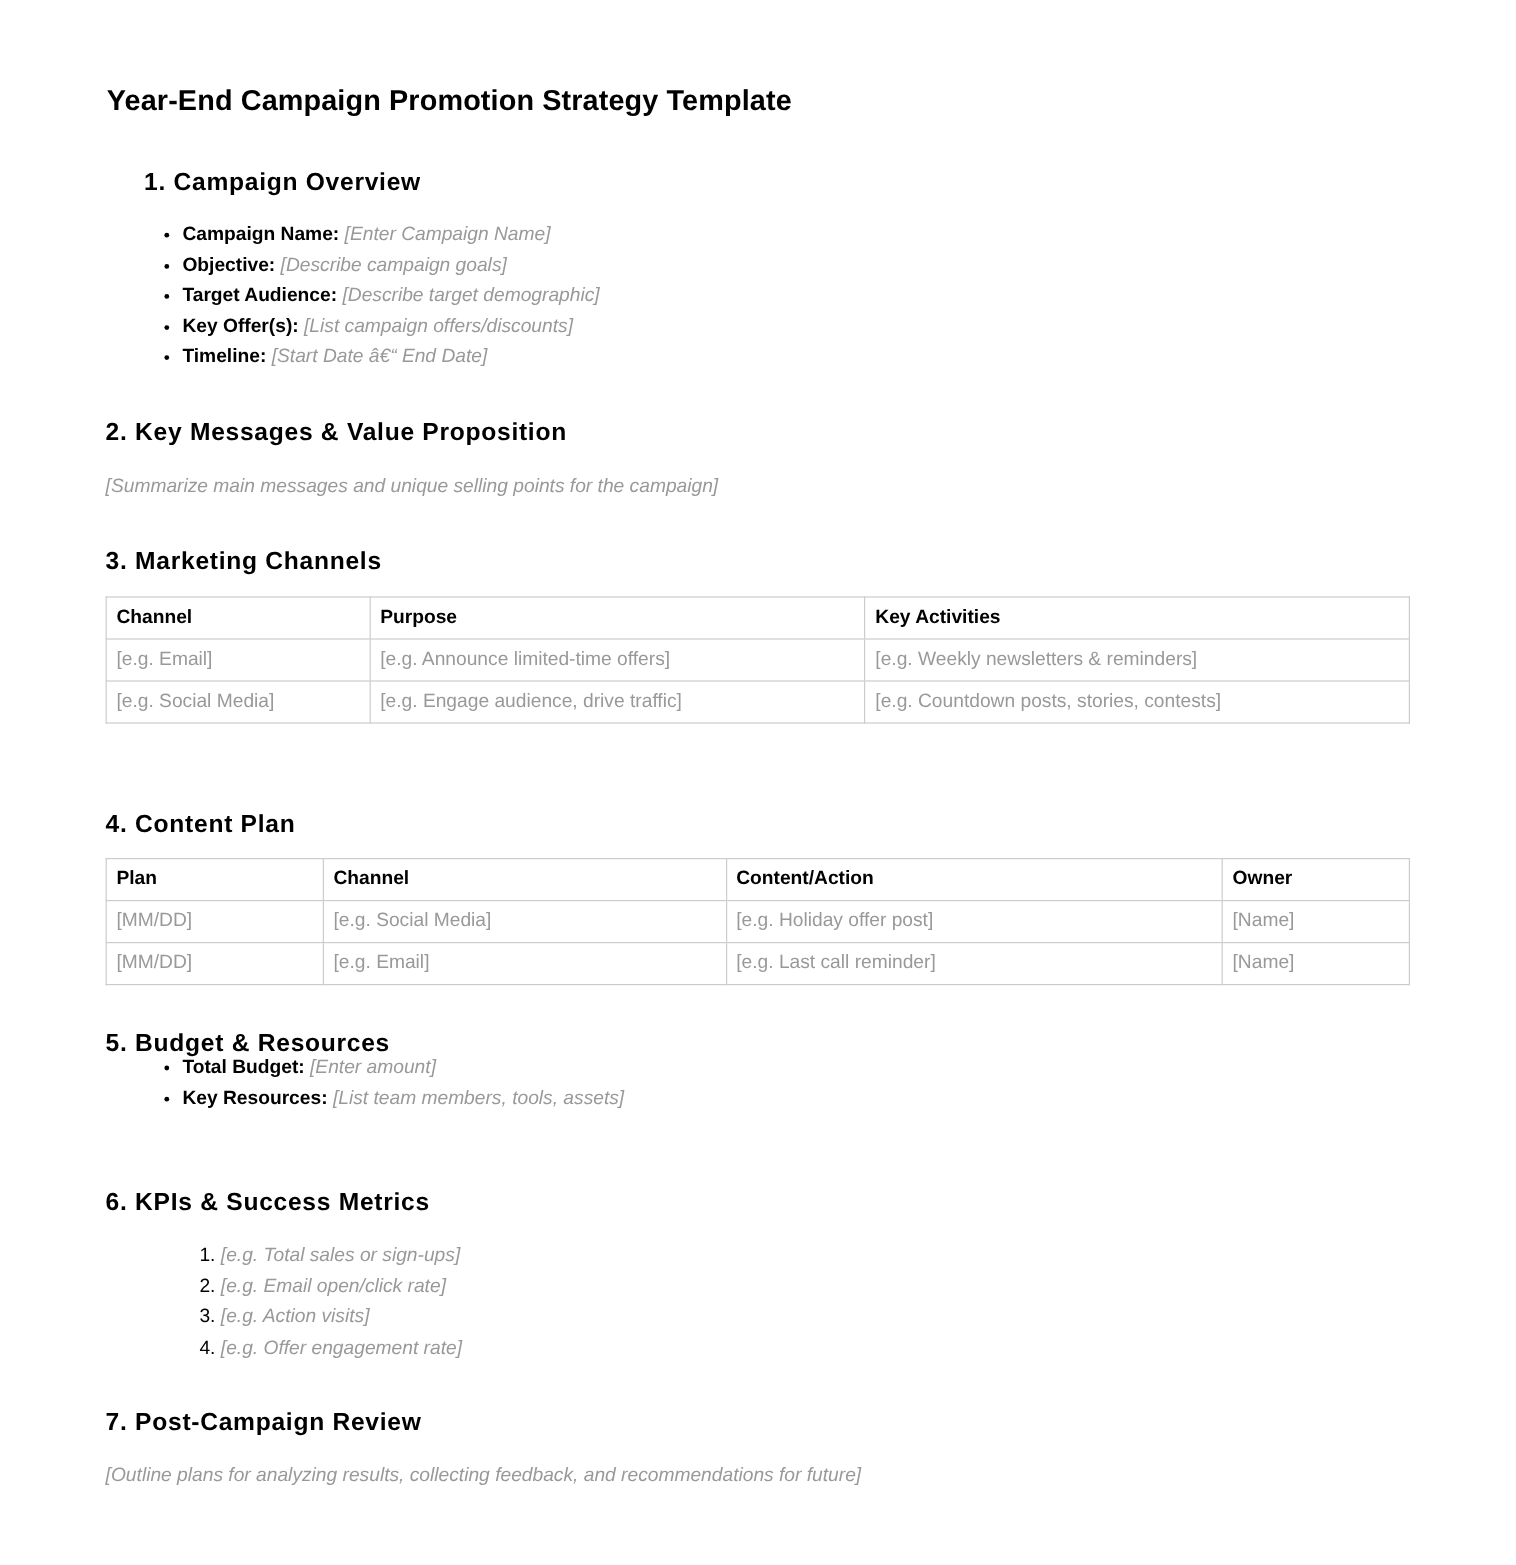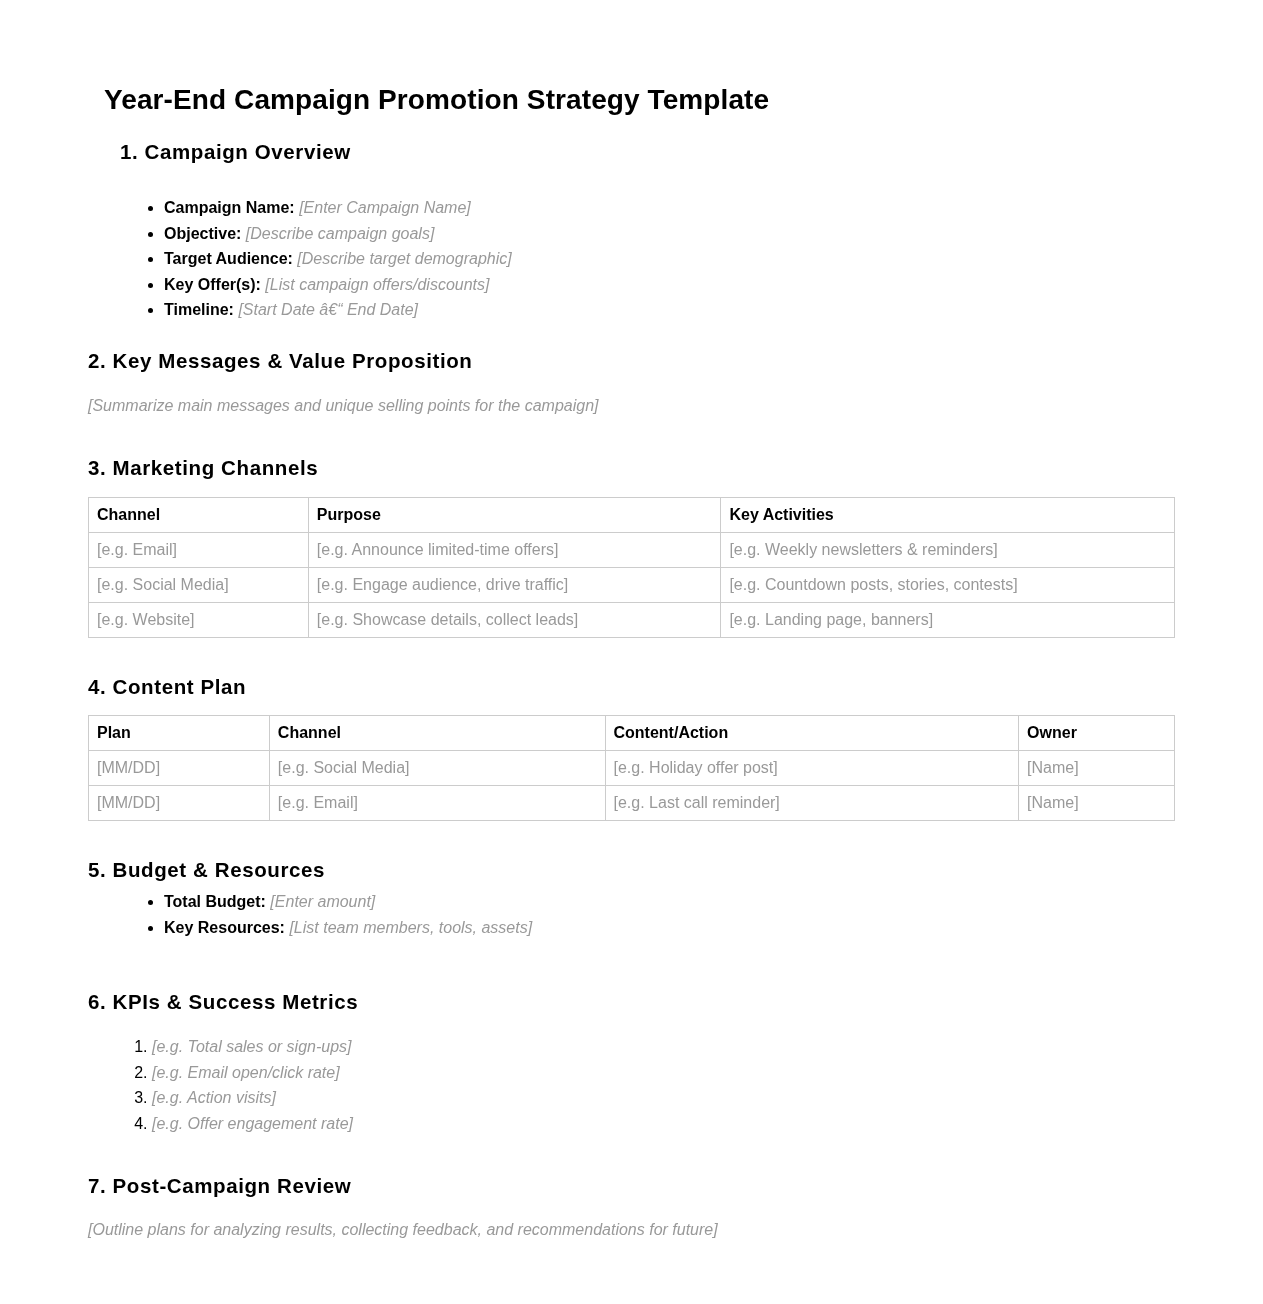--- a/index.html
+++ b/index.html
@@ -15,22 +15,22 @@
       color: #000000;
     }
     .page {
       position: relative;
       padding: 0 88px;
     }
     h1 {
       position: absolute;
       left: 88px;
       top: 64px;
-      margin: 16px;
-      font-size: 28px;
+      margin: 1px;
+      font-size: 24px;
       font-weight: bold;
       line-height: 40px;
       letter-spacing: 0.1px;
     }
     h2 {
       position: absolute;
       left: 88px;
       margin: 0;
       font-size: 20.5px;
       font-weight: bold;
@@ -44,21 +44,21 @@
     .para {
       position: absolute;
       left: 88px;
       margin: 0;
       font-size: 16px;
       line-height: 20px;
     }
     ul.bullets {
       position: absolute;
       left: 88px;
-      margin: 12px;
+      margin: 0;
       padding: 0 0 0 64px;
       font-size: 16px;
       list-style: disc;
     }
     ul.bullets li {
       height: 25.6px;
       line-height: 20px;
       padding-left: 0;
     }
     ul.bullets li b {
@@ -68,20 +68,21 @@
       position: absolute;
       left: 88px;
       margin: 0;
       padding: 0 0 0 64px;
       font-size: 16px;
       list-style: decimal;
     }
     ol.numbers li {
       height: 25.5px;
       line-height: 20px;
+      margin-left: 32px;
     }
     table.grid {
       position: absolute;
       left: 88px;
       width: 1087px;
       border-collapse: collapse;
       font-size: 16px;
     }
     table.grid th, table.grid td {
       border: 1px solid #cccccc;
@@ -135,25 +136,20 @@
     <tbody>
       <tr>
         <td>[e.g. Email]</td>
         <td>[e.g. Announce limited-time offers]</td>
         <td>[e.g. Weekly newsletters &amp; reminders]</td>
       </tr>
       <tr>
         <td>[e.g. Social Media]</td>
         <td>[e.g. Engage audience, drive traffic]</td>
         <td>[e.g. Countdown posts, stories, contests]</td>
-      </tr>
-      <tr>
-        <td>[e.g. Website]</td>
-        <td>[e.g. Showcase details, collect leads]</td>
-        <td>[e.g. Landing page, banners]</td>
       </tr>
     </tbody>
   </table>
 
   <h2 style="top:674px;">4. Content Plan</h2>
   <table class="grid" style="top:715px;">
     <colgroup>
       <col style="width:181px;">
       <col style="width:336px;">
       <col style="width:414px;">

